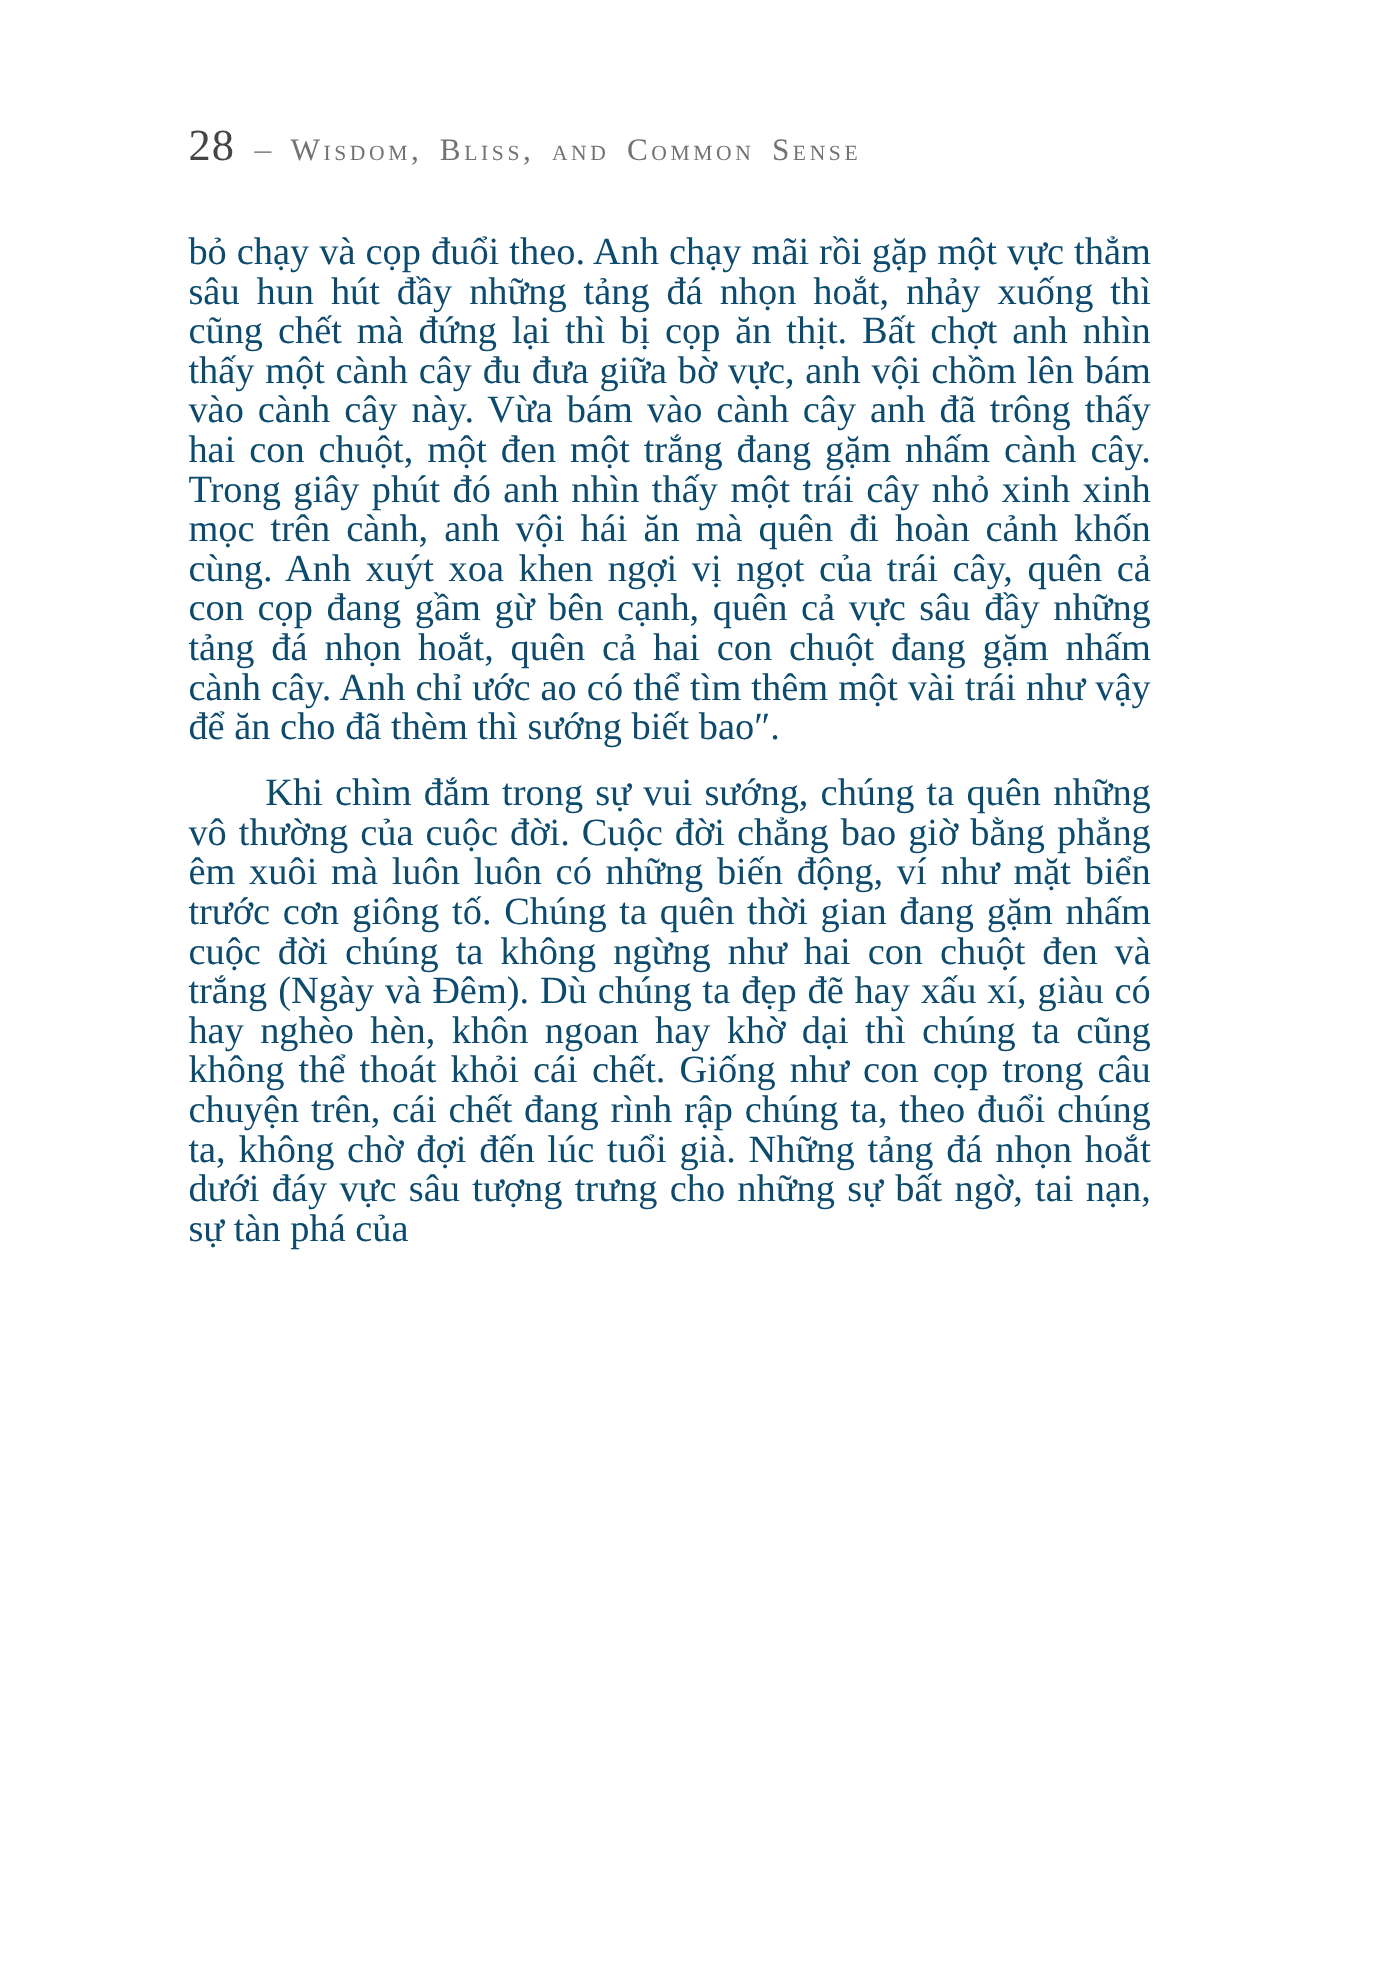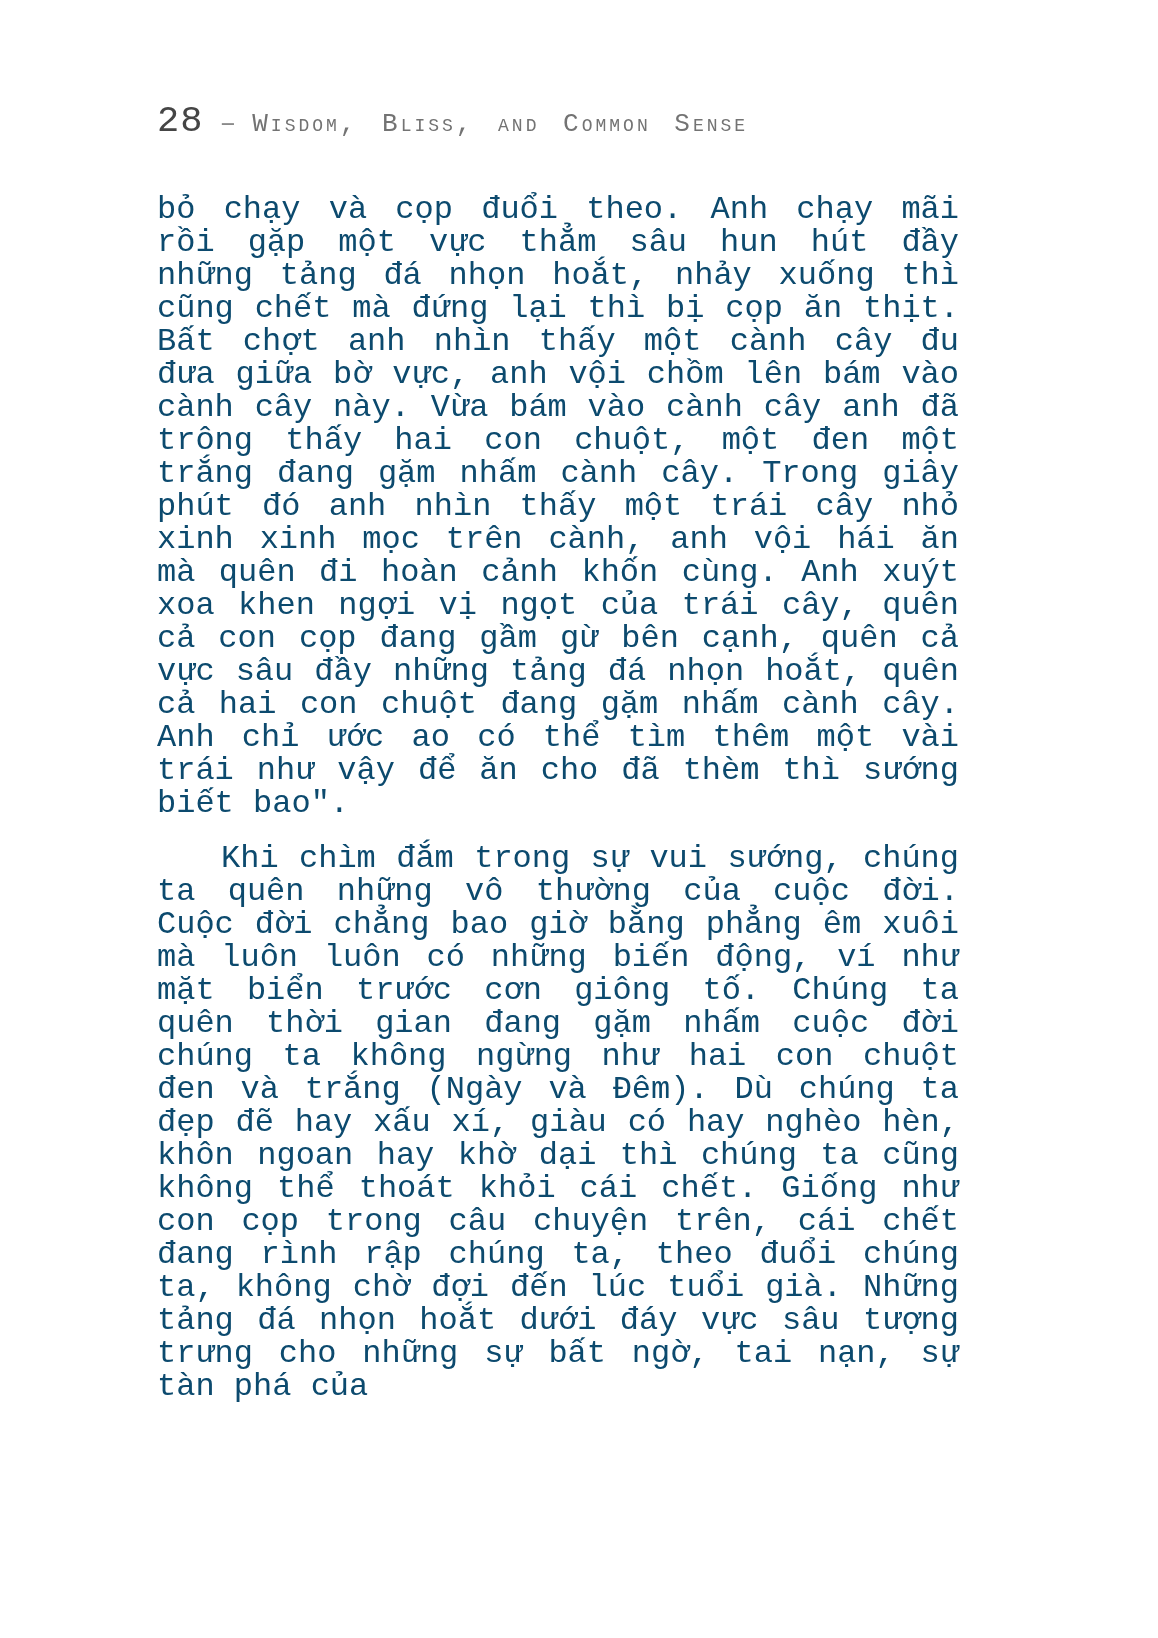--- a/index.html
+++ b/index.html
@@ -5,21 +5,21 @@
   html, body {
     margin: 0;
     padding: 0;
     background: #ffffff;
   }
   .page {
     position: relative;
     width: 1158px;
     height: 1638px;
     background: #ffffff;
-    font-family: Liberation Mono, monospace;
+    font-family: Liberation Serif, serif;
     overflow: hidden;
   }
   .page-header {
     position: absolute;
     left: 157px;
     top: 100px;
     display: flex;
     align-items: baseline;
     white-space: nowrap;
   }

